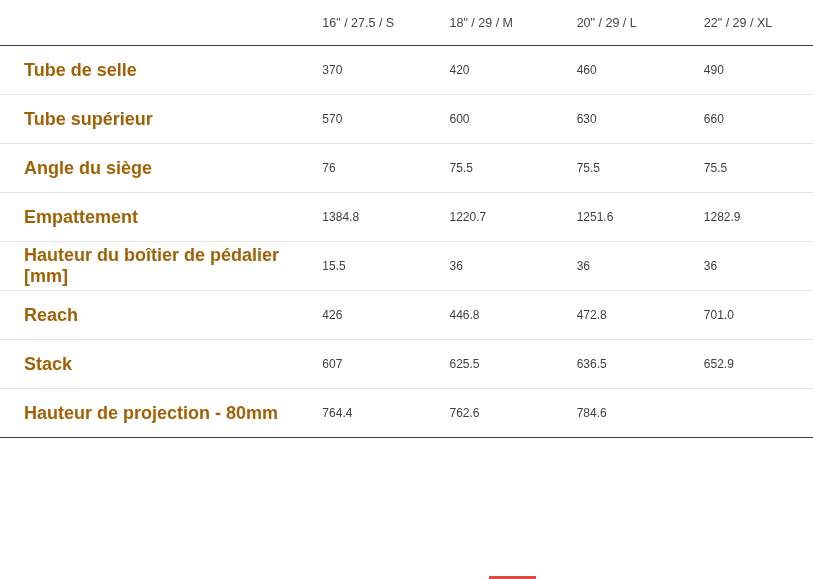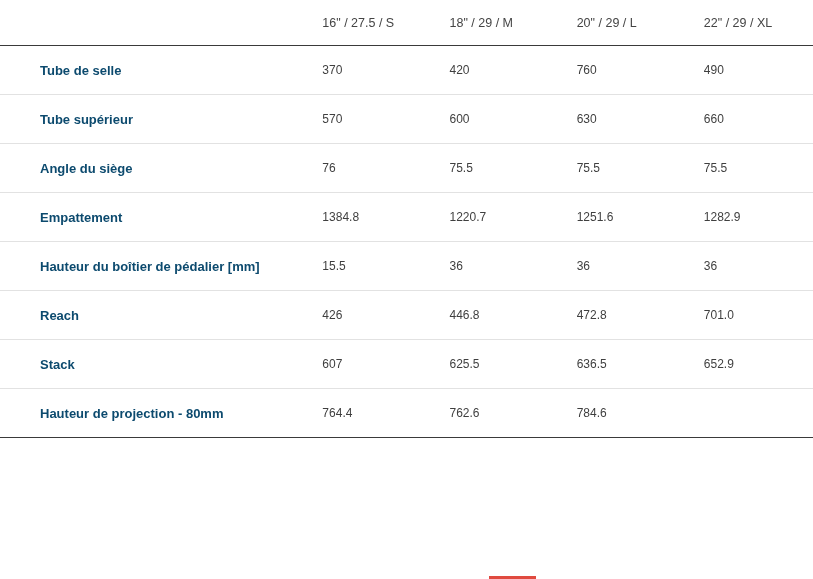--- a/index.html
+++ b/index.html
@@ -43,24 +43,24 @@
     height: 49px;
   }
   .geo-table tbody td {
     border-bottom: 1px solid #e2e2e2;
     padding: 0;
     vertical-align: middle;
     font-size: 12px;
     color: #3d3d3d;
   }
   .geo-table tbody td.row-label {
-    padding-left: 40px;
+    padding-left: 24px;
     font-weight: bold;
-    font-size: 13px;
-    color: #0c4a6e;
+    font-size: 18px;
+    color: #a16207;
   }
   .geo-table tbody td.row-value {
     padding-left: 18px;
     color: #3f3f3f;
   }
   .geo-table tbody tr:last-child td {
     border-bottom: 1px solid #3a3a3a;
   }
   .bottom-accent {
     position: absolute;
@@ -89,21 +89,21 @@
       <th class="size-head">18" / 29 / M</th>
       <th class="size-head">20" / 29 / L</th>
       <th class="size-head">22" / 29 / XL</th>
     </tr>
   </thead>
   <tbody>
     <tr>
       <td class="row-label">Tube de selle</td>
       <td class="row-value">370</td>
       <td class="row-value">420</td>
-      <td class="row-value">760</td>
+      <td class="row-value">460</td>
       <td class="row-value">490</td>
     </tr>
     <tr>
       <td class="row-label">Tube supérieur</td>
       <td class="row-value">570</td>
       <td class="row-value">600</td>
       <td class="row-value">630</td>
       <td class="row-value">660</td>
     </tr>
     <tr>

